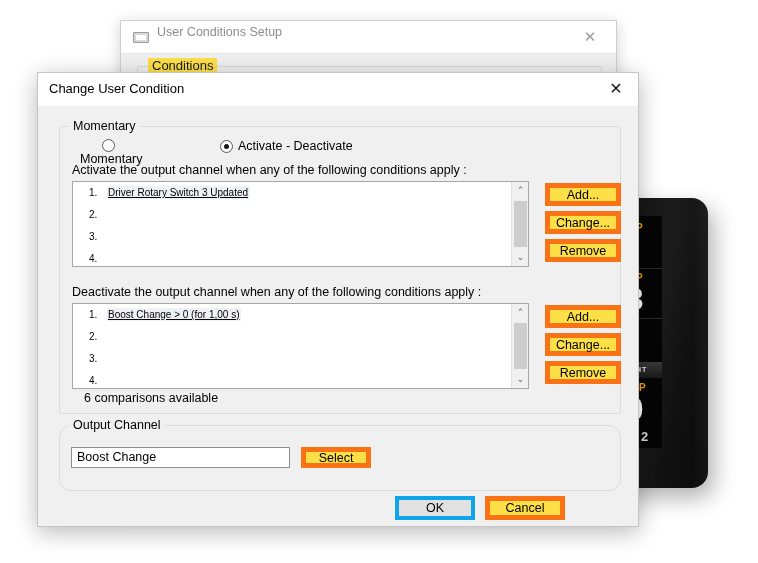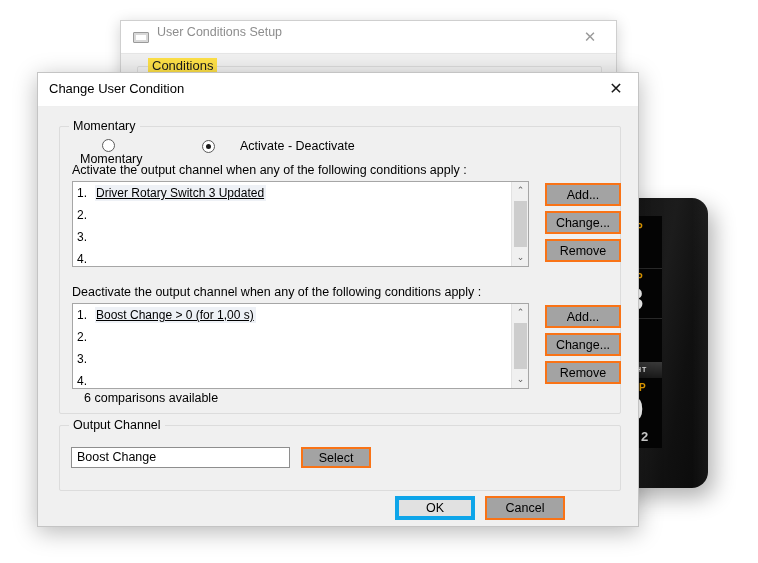--- a/index.html
+++ b/index.html
@@ -255,23 +255,23 @@
     overflow: hidden;
   }
   .list-rows {
     position: absolute;
     left: 0; top: 0; right: 18px; bottom: 0;
     overflow: hidden;
   }
   .list-row {
     height: 22px;
     line-height: 22px;
-    font-size: 12px;
-    color: #000;
-    padding-left: 4px;
+    font-size: 10px;
+    color: #000;
+    padding-left: 16px;
     white-space: nowrap;
   }
   .row-num { display: inline-block; width: 18px; }
   .row-text {
     text-decoration: underline;
     background: #eef1f6;
     padding: 1px 2px 1px 1px;
   }
 
   
@@ -298,22 +298,22 @@
     left: 2px;
     top: 19px;
     width: 13px;
     height: 46px;
     background: #cdcdcd;
   }
 
   
   .btn {
     box-sizing: border-box;
-    background: #a3a3a3;
-    border: 2px solid #f97316;
+    background: #fde047;
+    border: 5px solid #f97316;
     font-size: 12.5px;
     color: #000;
     display: flex;
     align-items: center;
     justify-content: center;
     font-family: "Liberation Sans", sans-serif;
     user-select: none;
   }
   .side-btn {
     position: absolute;
@@ -326,21 +326,21 @@
     font-size: 12.5px;
     color: #000;
   }
 
   
   .out-group {
     position: absolute;
     left: 21px; top: 318px;
     width: 560px; height: 64px;
     border: 1px solid #dcdcdc;
-    border-radius: 2px;
+    border-radius: 12px;
   }
   .text-input {
     position: absolute;
     left: 11px; top: 21px;
     width: 219px; height: 21px;
     box-sizing: border-box;
     background: #fff;
     border: 1px solid #8e8e8e;
     font-size: 12.5px;
     color: #000;
@@ -421,21 +421,21 @@
     <div class="dlg-body">
 
       <div class="cond-group">
         <div class="group-label">Momentary</div>
 
         <div class="radio-row">
           <div class="radio" style="left:8px;flex-direction:column;">
             <span class="circle"></span>
             <span>Momentary</span>
           </div>
-          <div class="radio checked" style="left:130px;gap:20px;">
+          <div class="radio checked" style="left:148px;">
             <span class="circle"></span>
             <span>Activate - Deactivate</span>
           </div>
         </div>
 
         <div class="sec-label" style="left:12px; top:36px;">Activate the output channel when any of the following conditions apply :</div>
 
         <div class="listbox" style="left:12px; top:54px; width:457px; height:86px;">
           <div class="list-rows">
             <div class="list-row">

